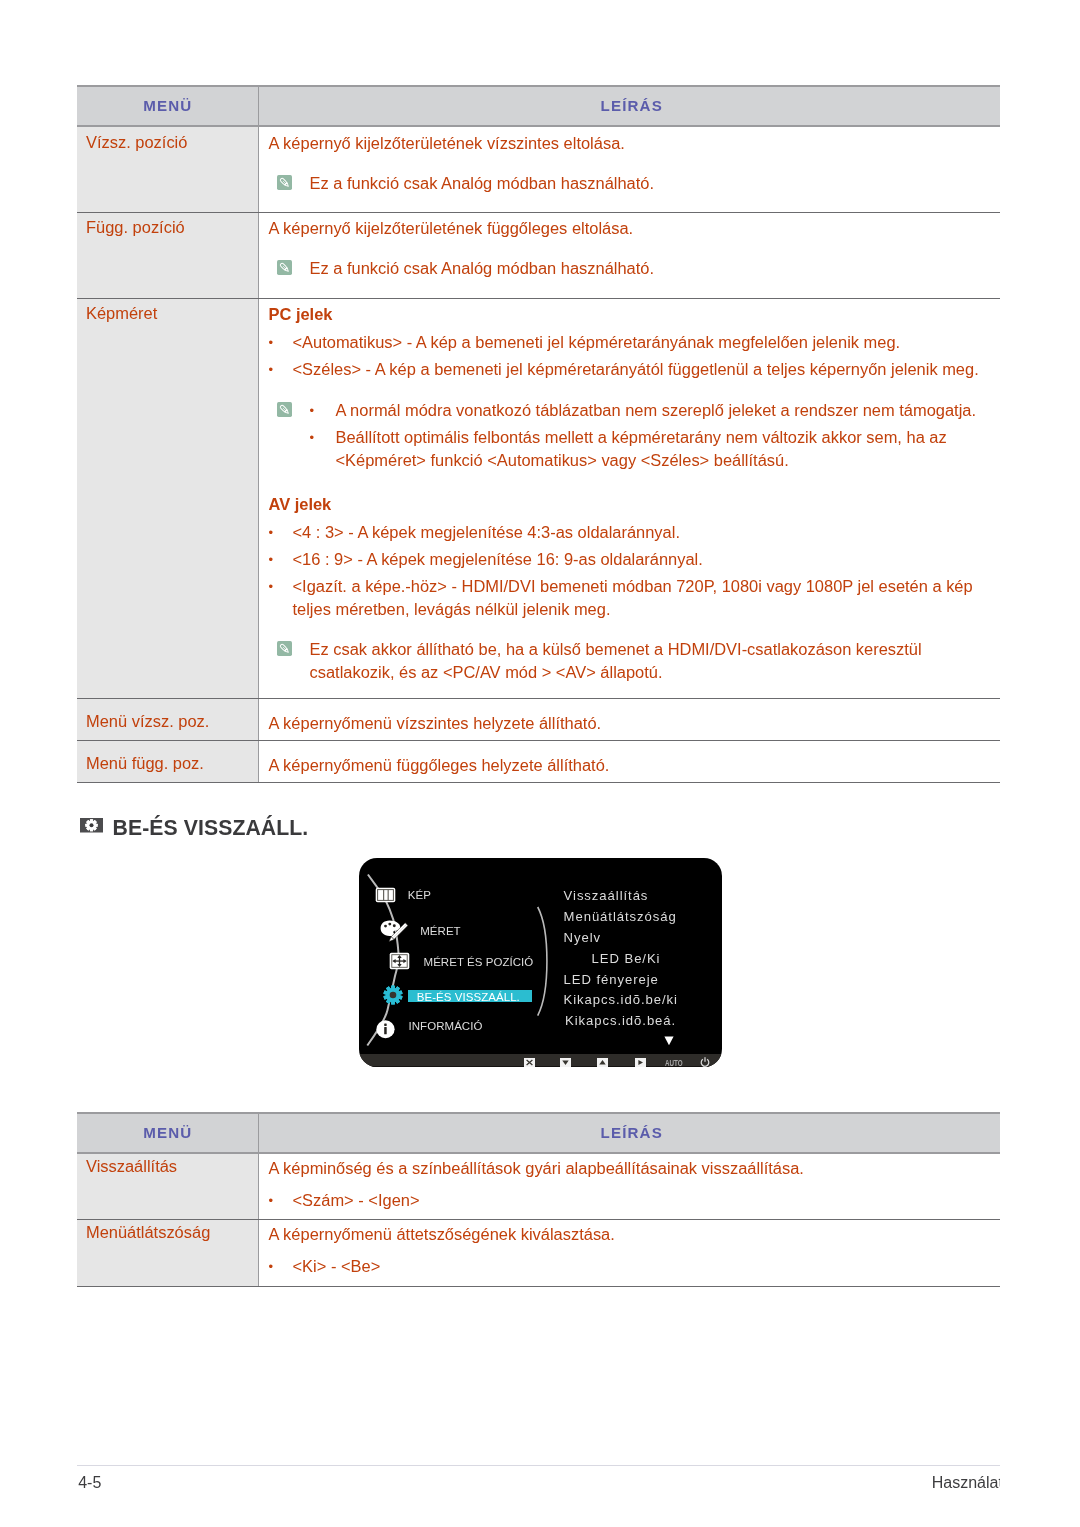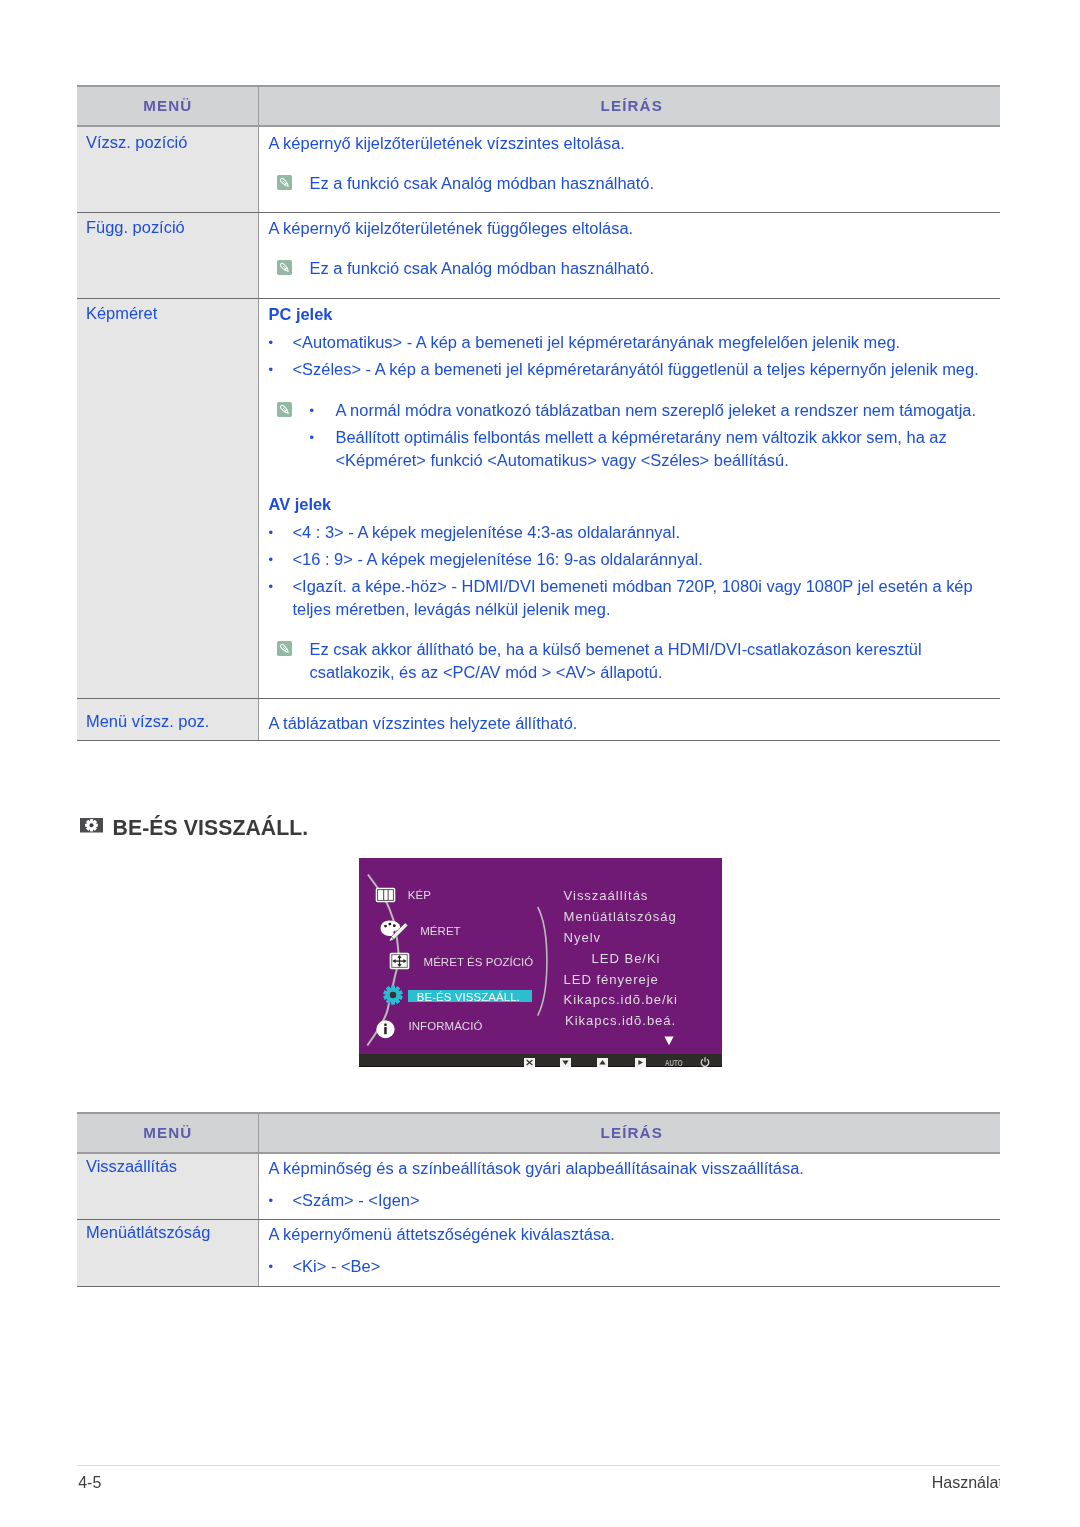--- a/index.html
+++ b/index.html
@@ -34,21 +34,21 @@
     height: 40px;
     text-align: center;
     vertical-align: middle;
     padding-bottom: 2px;
   }
   .tbl thead th.h1 { border-right: 1px solid #9b9b9e; }
   .tbl td {
     border-bottom: 1px solid #6b6b6e;
     vertical-align: top;
     font-size: 16.45px;
-    color: #1d4ed8;
+    color: #c2410c;
   }
   .tbl td.menu {
     background: #e6e6e6;
     border-right: 1px solid #9b9b9e;
     padding: 5.7px 0 6px 9px;
     white-space: nowrap;
   }
   .tbl td.desc {
     background: #ffffff;
     padding: 4.7px 0 6px 10px;
@@ -91,21 +91,21 @@
     font-size: 21.2px; font-weight: bold; color: #3a3a3c;
     letter-spacing: 0.1px; line-height: 1;
   }
   .heading .hicon { width: 23px; height: 14.5px; margin-right: 10.0px; line-height:0; margin-bottom: 5.5px; }
 
   
   .footrule { position: absolute; left: 77.3px; width: 926.5px; height: 1.3px; background: #d9d9e2; }
   .footer { position: absolute; font-size: 16px; color: #3d3d3f; line-height: 1; }
 
   
-  .osd { position: absolute; background: #701a75; overflow: hidden; }
+  .osd { position: absolute; background: #000000; overflow: hidden; border-radius: 18px; }
   .osd-svg { position:absolute; left:0; top:0; }
   .osd-item { position: absolute; color: #dddddd; font-size: 11.5px; letter-spacing: 0.05px; white-space: nowrap; line-height:1; }
   .osd-right { position: absolute; color: #dcdcdc; font-size: 13.1px; letter-spacing: 0.94px; white-space: nowrap; }
   .osd-hl { position: absolute; background: #2bbdd0; }
   .osd-icon { position: absolute; line-height: 0; }
   .osd-item.sel { color: #ffffff; }
   .osd-scroll { position:absolute; line-height: 0; }
   .osd-tb { position:absolute; line-height: 0; }
   .osd-bottombar { position:absolute; background: #2e2c29; border-bottom: 1.4px solid #151311; }
   .osd-auto { position:absolute; color:#a8a8a8; font-size: 9.3px; font-weight: bold; line-height:1; transform: scaleX(0.675); transform-origin: left top; }
@@ -224,21 +224,27 @@
                     <line x1="7.5" y1="5.2" x2="7.5" y2="9.5" stroke="#ffffff" stroke-width="0.65"></line>
                   </g>
                 </svg></span>
             <span class="ntxt">Ez csak akkor állítható be, ha a külső bemenet a HDMI/DVI-csatlakozáson keresztül csatlakozik, és az &lt;PC/AV mód &gt; &lt;AV&gt; állapotú.</span>
           </div>
         </td>
       </tr>
       <tr class="rs">
         <td class="menu one">Menü vízsz. poz.</td>
         <td class="desc one">
-          <p class="p0">A táblázatban vízszintes helyzete állítható.</p>
+          <p class="p0">A képernyőmenü vízszintes helyzete állítható.</p>
+        </td>
+      </tr>
+      <tr class="rs">
+        <td class="menu one">Menü függ. poz.</td>
+        <td class="desc one">
+          <p class="p0">A képernyőmenü függőleges helyzete állítható.</p>
         </td>
       </tr>
     </tbody>
   </table>
 
   <div class="heading" id="sect-heading" style="top:817px">
     <span class="hicon">
       <svg viewBox="0 0 23 14.5" width="23" height="14.5" aria-hidden="true">
           <rect x="0" y="0" width="23" height="14.5" fill="#4c4c4e"></rect>
           <g fill="#ffffff" transform="translate(11.5 7.25)">

